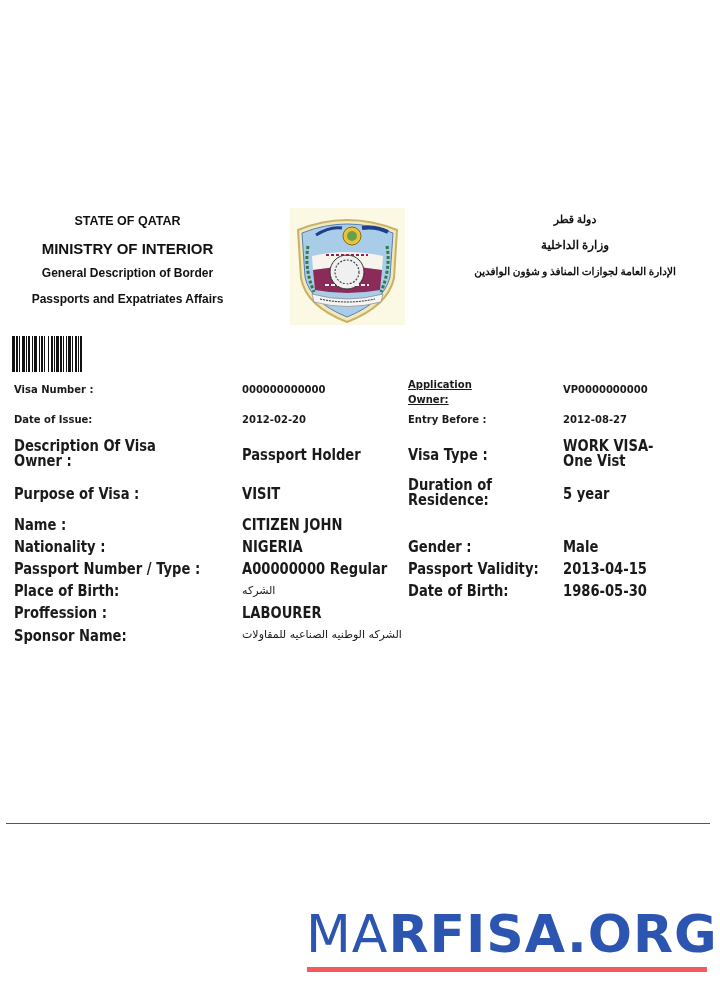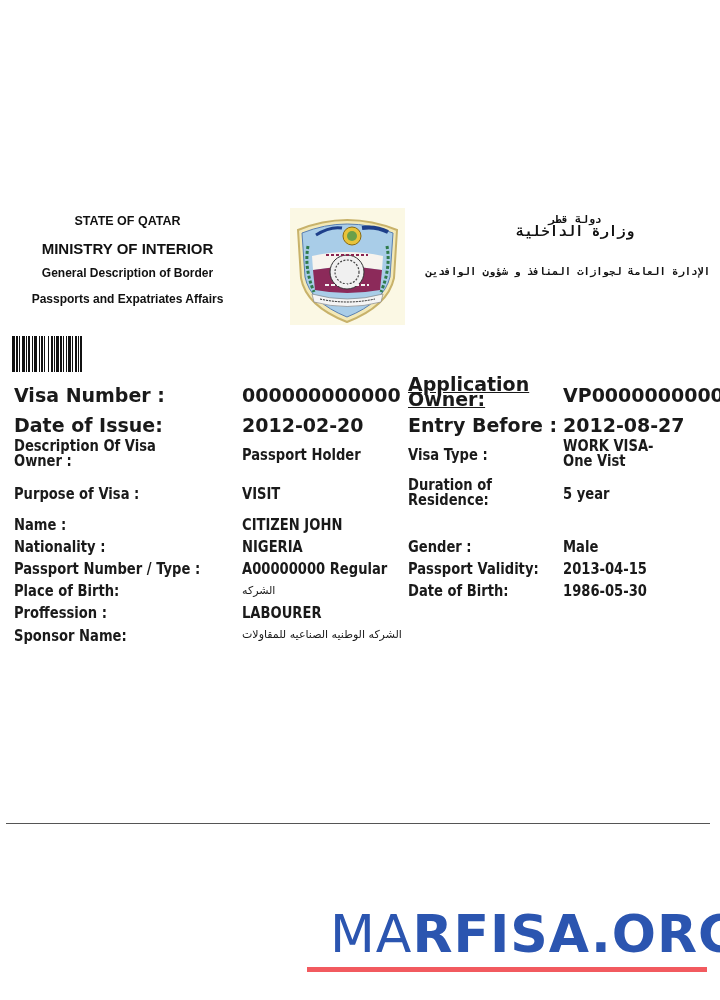--- a/index.html
+++ b/index.html
@@ -10,46 +10,46 @@
 
   
   .hdr-en { left: 0; width: 255px; text-align: center; font-family: "Liberation Sans", sans-serif; font-weight: bold; color: #111; }
   .hdr-en div { position: absolute; left: 0; width: 255px; text-align: center; white-space: nowrap; }
   .h1 { top: 214px; font-size: 12.5px; }
   .h2 { top: 240px; font-size: 15px; }
   .h3 { top: 266px; font-size: 12px; }
   .h4 { top: 292px; font-size: 12px; }
 
   
-  .hdr-ar { position: absolute; left: 440px; width: 270px; text-align: center; direction: rtl; font-family: Liberation Mono, monospace; font-weight: bold; color: #111; white-space: nowrap; }
+  .hdr-ar { position: absolute; left: 440px; width: 270px; text-align: center; direction: rtl; font-family: Liberation Serif, serif; font-weight: bold; color: #111; white-space: nowrap; }
   .a1 { top: 213px; font-size: 11px; }
-  .a2 { top: 223px; font-size: 14px; }
+  .a2 { top: 238px; font-size: 12px; }
   .a3 { top: 265px; font-size: 10.5px; }
 
   
   .logo-bg { left: 290px; top: 208px; width: 115px; height: 117px; background: #fbf8e4; }
   .logo-svg { left: 290px; top: 208px; width: 115px; height: 117px; }
 
   
   .barcode { left: 12px; top: 336px; width: 107px; height: 36px; display: flex; align-items: stretch; }
   .barcode span { display: block; height: 100%; background: #111; }
 
   
   .lbl, .val { position: absolute; white-space: nowrap; font-weight: bold; color: #1a1a1a; }
-  .wide { font-family: "DejaVu Sans", sans-serif; font-size: 19px; }
+  .wide { font-family: "DejaVu Sans", sans-serif; font-size: 10px; }
   .narrow { font-family: "DejaVu Sans", sans-serif; font-size: 14.5px; transform-origin: left top; transform: scaleX(0.82); }
   .twoline { line-height: 15px; }
   .arabic { font-family: "DejaVu Sans", sans-serif; font-size: 11px; direction: rtl; font-weight: normal; }
 
   
   .divider { left: 6px; top: 823px; width: 704px; height: 1px; background: #555; }
 
   
   .brand { left: 306px; top: 908px; font-family: "DejaVu Sans", sans-serif; font-size: 52px; letter-spacing: 1px; color: #2b55b0; white-space: nowrap; line-height: 1; }
-  .brand .thin { font-weight: normal; margin-left: 24px; }
+  .brand .thin { font-weight: normal; }
   .brand .bold { font-weight: bold; }
   .brand-line { left: 307px; top: 967px; width: 400px; height: 5px; background: #f25a5f; }
 </style>
 </head>
 <body>
 
 <div class="hdr-en">
   <div class="h1">STATE OF QATAR</div>
   <div class="h2">MINISTRY OF INTERIOR</div>
   <div class="h3">General Description of Border</div>

